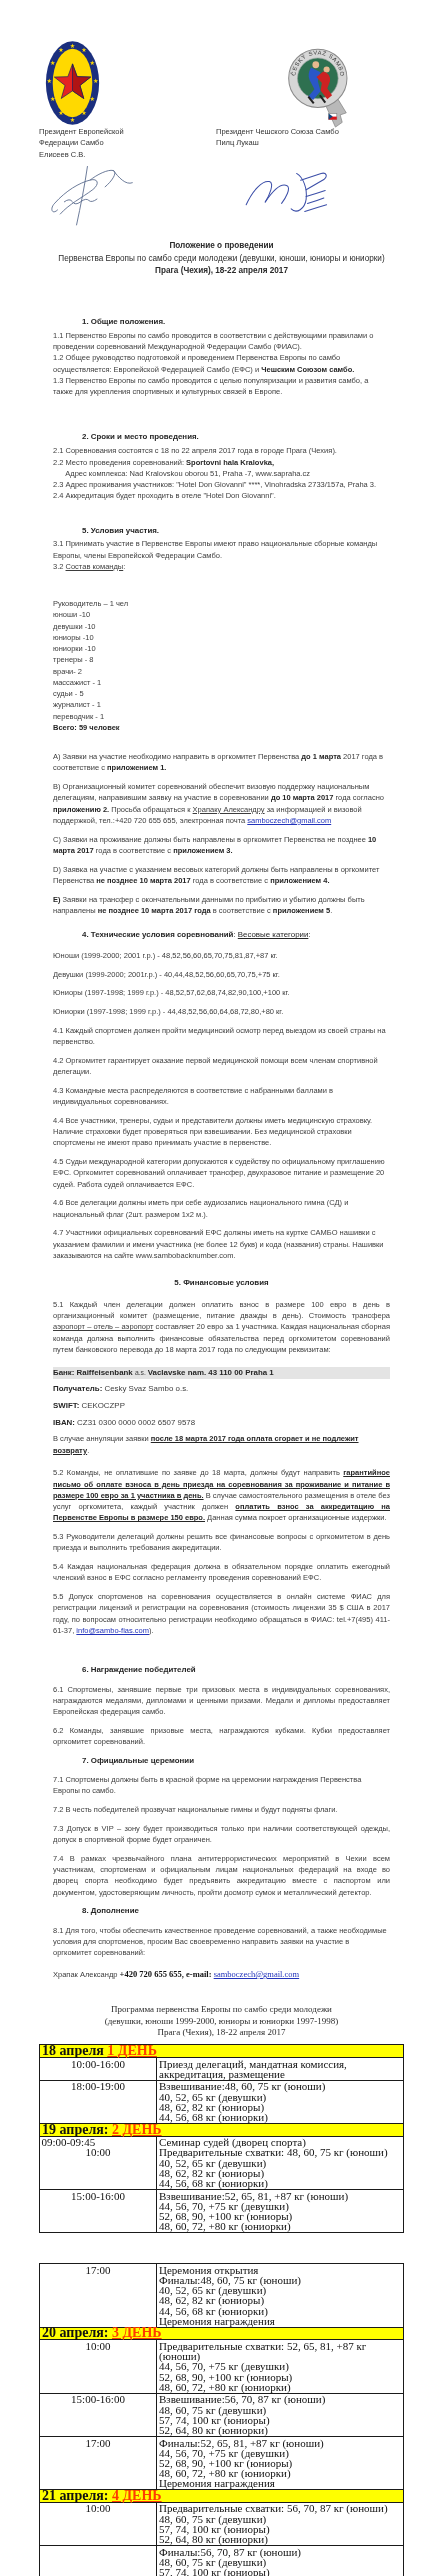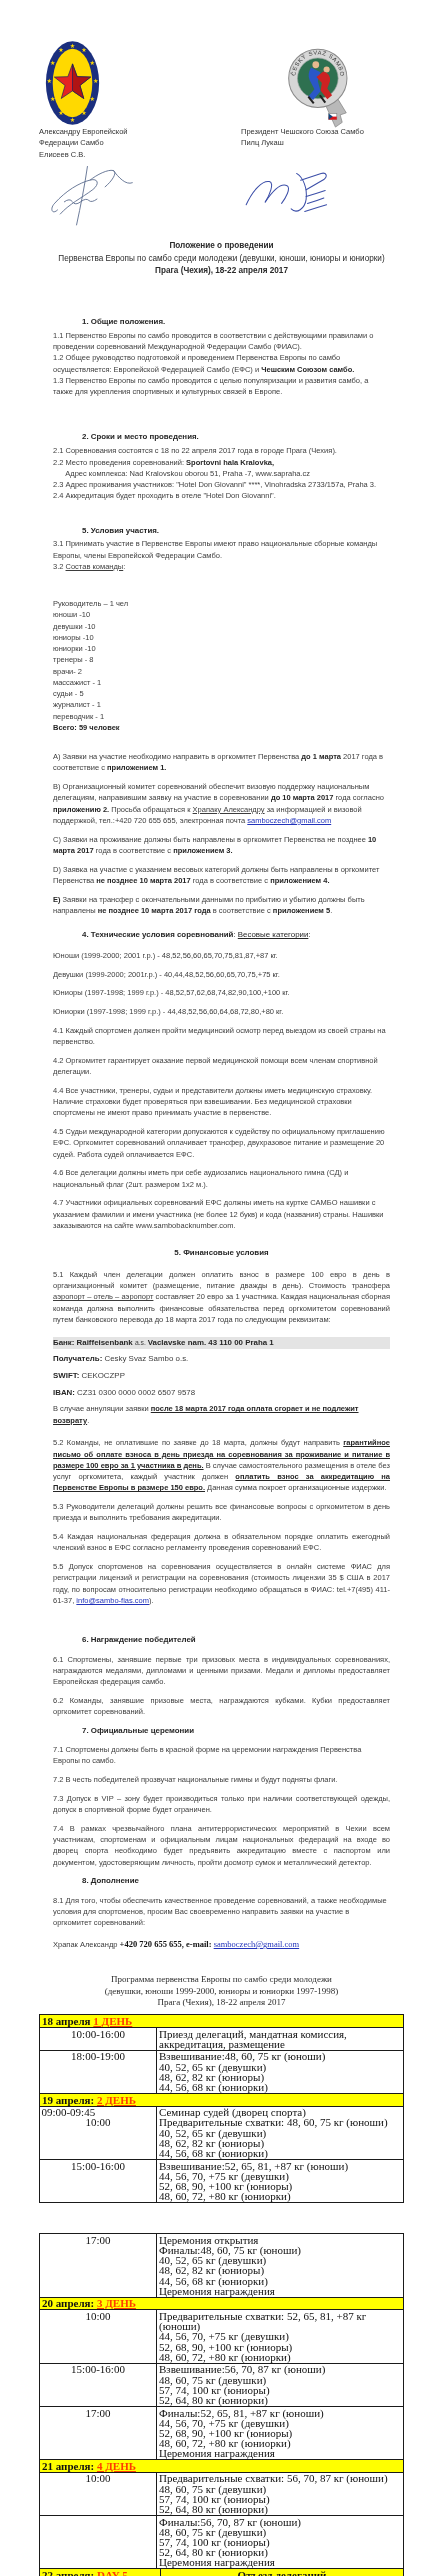--- a/index.html
+++ b/index.html
@@ -6,21 +6,21 @@
   body{width:443px;height:2576px;background:#ffffff;overflow:hidden;
        font-family:"Liberation Sans",sans-serif;color:#3d3d3d;}
   .page{width:443px;position:relative;}
 
   
   .header{position:relative;height:240px;}
   .logo-left{position:absolute;left:45px;top:40px;}
   .logo-right{position:absolute;left:288px;top:37px;}
   .pres{position:absolute;font-size:7.5px;line-height:1.5;color:#333;}
   .pres-left{left:39px;top:126px;}
-  .pres-right{left:241px;top:126px;}
+  .pres-right{left:216px;top:126px;}
   .sig{position:absolute;}
   .sig-left{left:48px;top:161px;}
   .sig-right{left:238px;top:161px;}
 
   
   .title{text-align:center;font-size:8.2px;line-height:1.55;color:#2b2b2b;}
   .title .t-b{font-weight:bold;}
 
   
   .doc{padding:0 53px;margin-top:38px;font-size:7.5px;line-height:1.5;}
@@ -43,21 +43,21 @@
   .sm{font-size:6.8px;font-weight:400;}
 
   
   .program{padding:0 39px;margin-top:23px;}
   .ptitle{font-family:"Liberation Serif",serif;font-size:9px;color:#2e2e2e;text-align:center;line-height:1.3;}
   .ptables{margin-top:5.5px;}
   .ptable{border:0.7px solid #1a1a1a;width:363px;}
   .trow{display:flex;border-top:0.7px solid #1a1a1a;font-family:"Liberation Serif",serif;
         font-size:11px;line-height:10.2px;color:#111;}
   .trow:first-child{border-top:none;}
-  .dayrow{background:#ffff00;font-weight:bold;font-size:11px;}
+  .dayrow{background:#ffff00;font-weight:bold;font-size:14px;}
   .dayfull{padding:0.7px 2px;flex:1;}
   .db{font-weight:bold;}
   .red{color:#ff3c00;}
   .tcell{width:116px;border-right:0.7px solid #1a1a1a;text-align:center;padding:0.7px 0;flex:none;}
   .ccell{flex:1;padding:0.7px 0 0.7px 2px;}
   .tl{text-align:left;padding-left:1.4px;}
   .tcell-day{width:116px;border-right:0.7px solid #1a1a1a;padding:0.7px 2px;flex:none;}
   .dayright{flex:1;text-align:center;font-weight:bold;padding:0.7px 0;}
   .tgap{width:363px;}
 </style>
@@ -104,21 +104,21 @@
           <textPath href="#arcTop" startOffset="8%">ČESKÝ SVAZ SAMBO</textPath>
         </text>
         <circle cx="41" cy="40" r="5" fill="#e8b88f"></circle>
         <path d="M34,44 q-6,10 -2,19 l7,13 -9,11 7,5 11,-13 -4,-15 4,-13 z" fill="#2a57c8"></path>
         <circle cx="57" cy="47" r="4.5" fill="#e8b88f"></circle>
         <path d="M52,50 q11,3 10,14 l-4,11 7,10 -7,6 -10,-13 2,-11 -8,-9 z" fill="#cc2222"></path>
         <path d="M30,87 l8,10 M47,85 l8,11" stroke="#222" stroke-width="3"></path>
       </svg>
     </div>
     <div class="pres pres-left">
-      <div>Александру Европейской</div>
+      <div>Президент Европейской</div>
       <div>Федерации Самбо</div>
       <div>Елисеев С.В.</div>
     </div>
     <div class="pres pres-right">
       <div>Президент Чешского Союза Самбо</div>
       <div>Пилц Лукаш</div>
     </div>
     <div class="sig sig-left">
       <svg width="102" height="68" viewBox="0 0 150 100">
         <g fill="none" stroke="#5a6b8c" stroke-width="1.3" stroke-linecap="round">
@@ -188,20 +188,21 @@
       <div class="p"><span class="b">Е)</span><span> Заявки на трансфер с окончательными данными по прибытию и убытию должны быть направлены </span><span class="b">не позднее 10 марта 2017 года</span><span> в соответствие с </span><span class="b">приложением 5</span><span>.</span></div>
       <div class="gap" style="height: 5.5px;"></div>
       <div class="h"><span>4. Технические условия соревнований</span><span class="r">: </span><span class="r u">Весовые категории</span><span class="r">:</span></div>
       <div class="gap" style="height: 6.8px;"></div>
       <div class="p"><span>Юноши (1999-2000; 2001 г.р.) - 48,52,56,60,65,70,75,81,87,+87 кг.</span></div>
       <div class="p"><span>Девушки (1999-2000; 2001г.р.) - 40,44,48,52,56,60,65,70,75,+75 кг.</span></div>
       <div class="p"><span>Юниоры (1997-1998; 1999 г.р.) - 48,52,57,62,68,74,82,90,100,+100 кг.</span></div>
       <div class="p"><span>Юниорки (1997-1998; 1999 г.р.) - 44,48,52,56,60,64,68,72,80,+80 кг.</span></div>
       <div class="p"><span>4.1 Каждый спортсмен должен пройти медицинский осмотр перед выездом из своей страны на первенство.</span></div>
       <div class="p"><span>4.2 Оргкомитет гарантирует оказание первой медицинской помощи всем членам спортивной делегации.</span></div>
+      <div class="p"><span>4.3 Командные места распределяются в соответствие с набранными баллами в индивидуальных соревнованиях.</span></div>
       <div class="p"><span>4.4 Все участники, тренеры, судьи и представители должны иметь медицинскую страховку. Наличие страховки будет проверяться при взвешивании. Без медицинской страховки спортсмены не имеют право принимать участие в первенстве.</span></div>
       <div class="p"><span>4.5 Судьи международной категории допускаются к судейству по официальному приглашению ЕФС. Оргкомитет соревнований оплачивает трансфер, двухразовое питание и размещение 20 судей. Работа судей оплачивается ЕФС.</span></div>
       <div class="p"><span>4.6 Все делегации должны иметь при себе аудиозапись национального гимна (СД) и национальный флаг (2шт. размером 1х2 м.).</span></div>
       <div class="p"><span>4.7 Участники официальных соревнований ЕФС должны иметь на куртке САМБО нашивки с указанием фамилии и имени участника (не более 12 букв) и кода (названия) страны. Нашивки заказываются на сайте www.sambobacknumber.com.</span></div>
       <div class="gap" style="height: 8.2px;"></div>
       <div class="h center"><span>5. Финансовые условия</span></div>
       <div class="gap" style="height: 8.2px;"></div>
       <div class="p justify"><span>5.1 Каждый член делегации должен оплатить взнос в размере 100 евро в день в организационный комитет (размещение, питание дважды в день). Стоимость трансфера </span><span class="u">аэропорт – отель – аэропорт</span><span> составляет 20 евро за 1 участника. Каждая национальная сборная команда должна выполнить финансовые обязательства перед оргкомитетом соревнований путем банковского перевода до 18 марта 2017 года по следующим реквизитам:</span></div>
       <div class="gap" style="height: 4.1px;"></div>
       <div class="p tight hl bankline"><span class="b">Банк: Raiffeisenbank </span><span class="sm">a.s. </span><span class="b">Vaclavske nam. 43 110 00 Praha 1</span></div>

